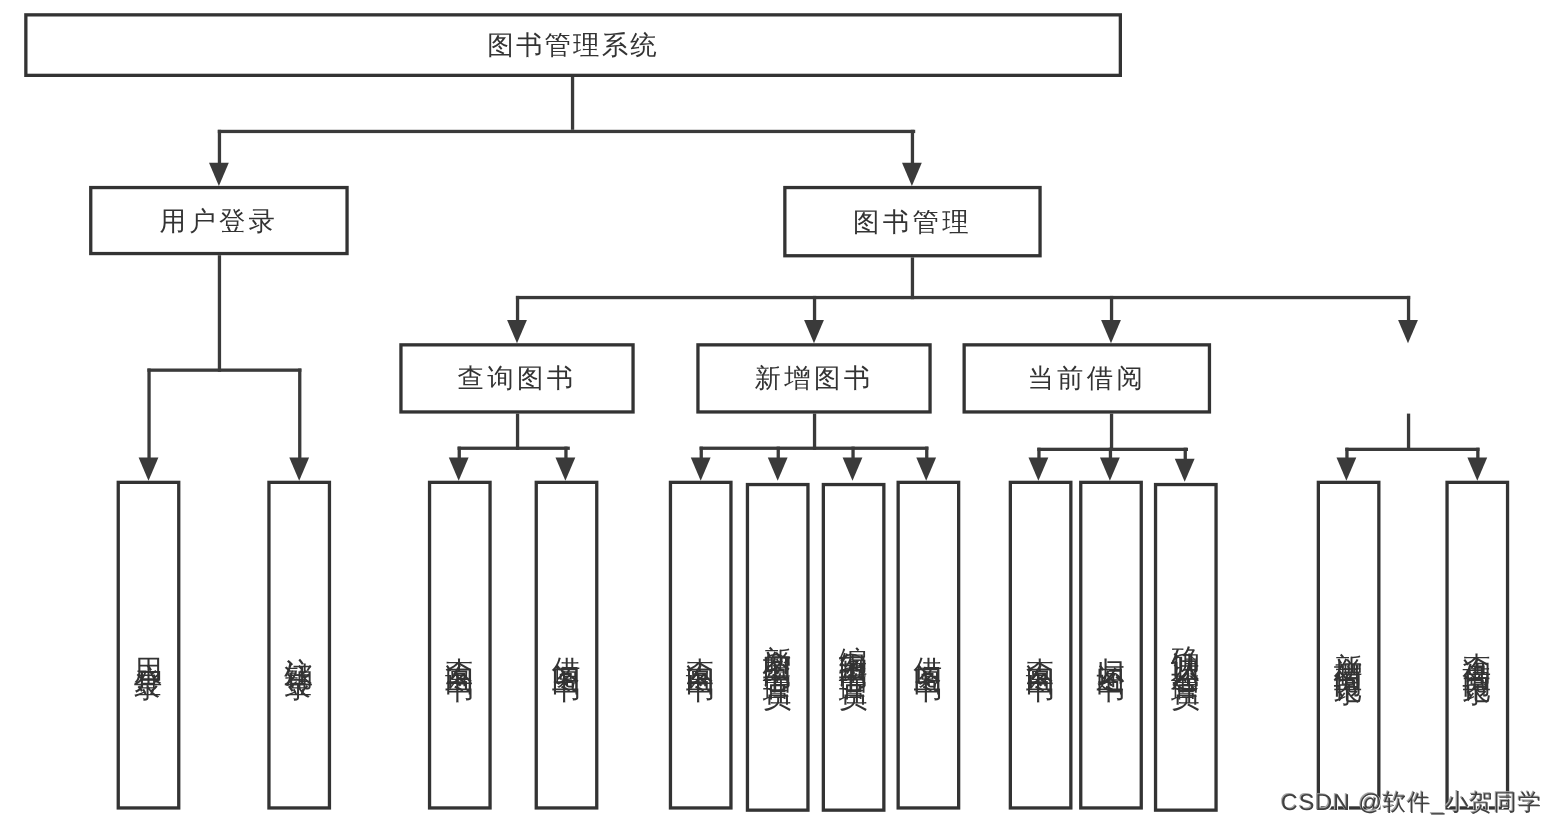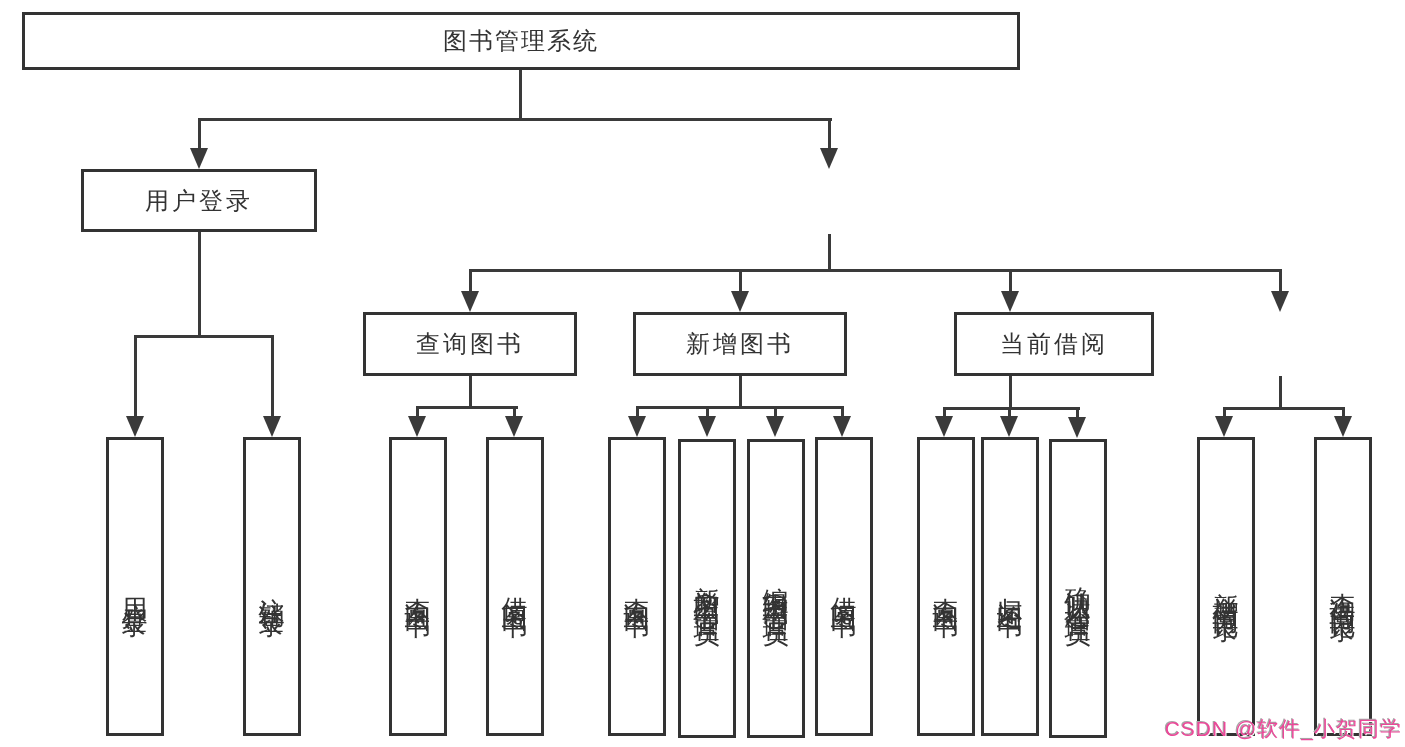--- a/index.html
+++ b/index.html
@@ -20,45 +20,48 @@
     font-size:26px;letter-spacing:5px;color:#333;line-height:1;
   }
   .ln{position:absolute;background:#3a3a3a;}
   .ah{
     position:absolute;width:0;height:0;
     border-left:9px solid transparent;border-right:9px solid transparent;
     border-top:21px solid #3a3a3a;
   }
   .wm{
     position:absolute;right:3px;bottom:4px;z-index:10;
-    font-size:21px;letter-spacing:1px;color:#ec4899;
+    font-size:21px;letter-spacing:1px;color:#404040;
     text-shadow:-1px -1px 0 #a6a6a6, 1px 1px 0 #ffffff;
     white-space:nowrap;
   }
 </style>
 </head>
 <body>
 
 <div id="canvas">
 
   <div class="bx root" style="left:22px;top:12px;width:998px;height:58px;">
     <span>图书管理系统</span>
   </div>
 
   <div class="bx" style="left:81px;top:169px;width:236px;height:63px;">
     <span>用户登录</span>
   </div>
+  <div class="bx" style="left:712px;top:169px;width:235px;height:65px;">
+    <span>图书管理</span>
+  </div>
 
   <div class="bx" style="left:363px;top:312px;width:214px;height:64px;">
     <span>查询图书</span>
   </div>
   <div class="bx" style="left:633px;top:312px;width:214px;height:64px;">
     <span>新增图书</span>
   </div>
-  <div class="bx" style="left:954px;top:312px;width:200px;height:64px;">
+  <div class="bx" style="left:875px;top:312px;width:226px;height:64px;">
     <span>当前借阅</span>
   </div>
 
   <div class="vbx" style="left:106px;top:437px;width:58px;height:299px;">
     <span>用户登录</span>
   </div>
   <div class="vbx" style="left:243px;top:437px;width:58px;height:299px;">
     <span>注销登录</span>
   </div>
 

